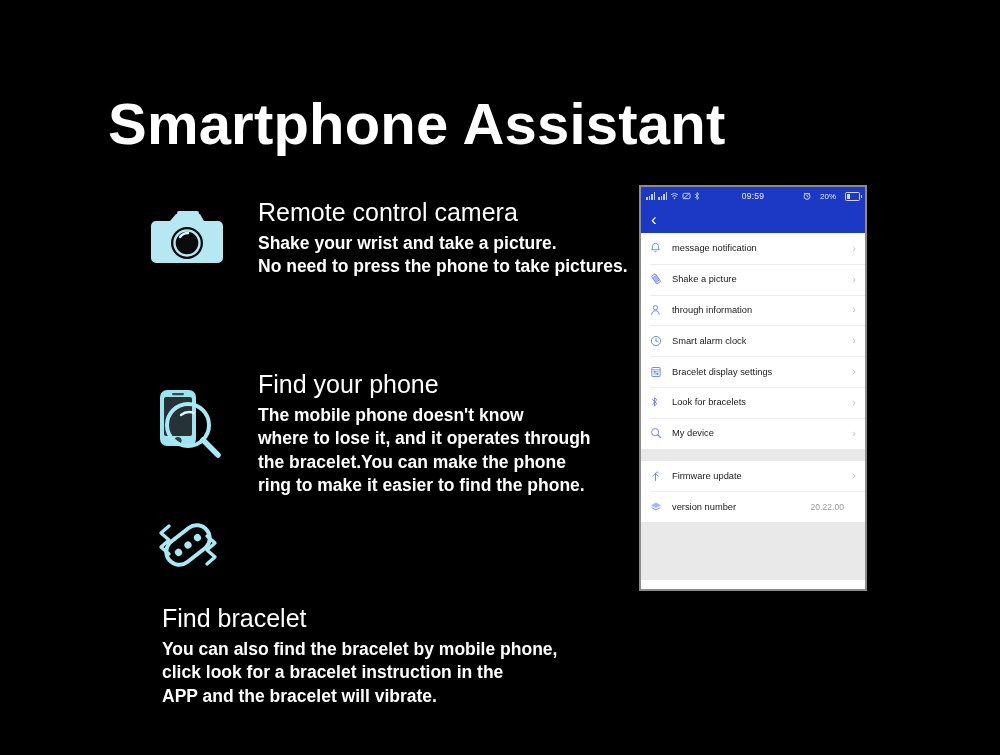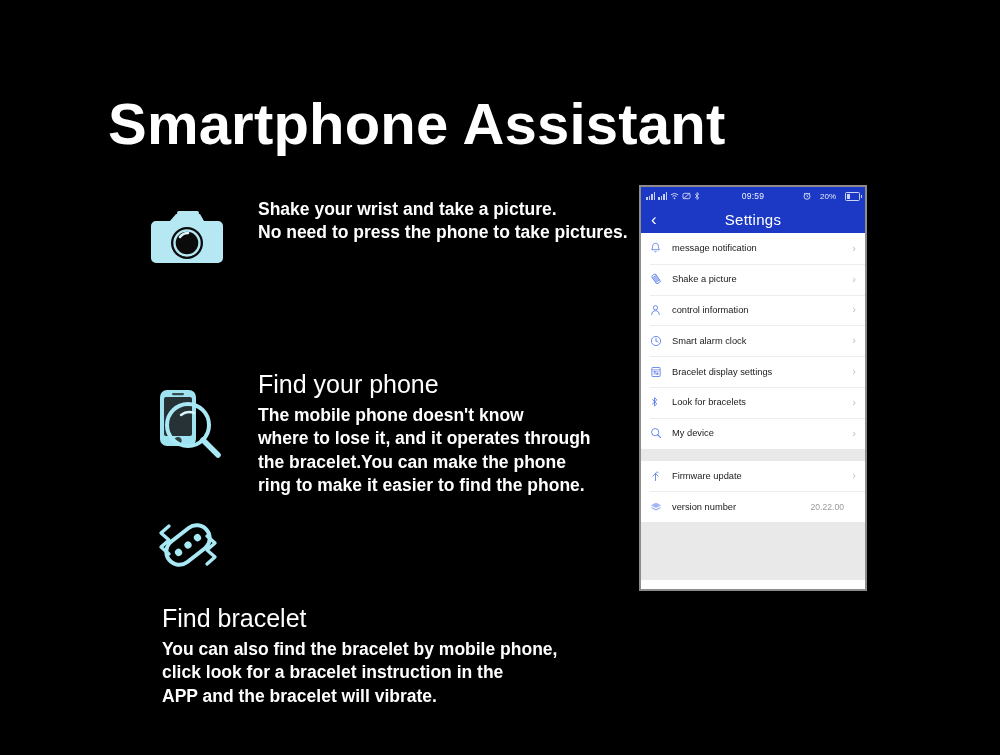--- a/index.html
+++ b/index.html
@@ -234,20 +234,21 @@
   <div class="feature-icon">
     <svg width="78" height="72" viewBox="0 0 78 72" aria-hidden="true">
       <path d="M27 12 h24 l4 7 h14 a5 5 0 0 1 5 5 v32 a5 5 0 0 1 -5 5 h-62 a5 5 0 0 1 -5 -5 v-32 a5 5 0 0 1 5 -5 h14 z" fill="#b5e8f2"></path>
       <circle cx="38" cy="41" r="16" fill="#0b0b0b"></circle>
       <circle cx="38" cy="41" r="12.5" fill="none" stroke="#b5e8f2" stroke-width="2.4"></circle>
       <path d="M31 35 a10 10 0 0 1 8 -4" fill="none" stroke="#dff5fa" stroke-width="2.6" stroke-linecap="round"></path>
       <rect x="28" y="9" width="22" height="4" rx="2" fill="#b5e8f2"></rect>
     </svg>
   </div>
   <div class="feature-text">
+    <h2 class="feature-heading">Remote control camera</h2>
     <p class="feature-body">Shake your wrist and take a picture.
 No need to press the phone to take pictures.</p>
   </div>
 </div>
 
 <div class="feature" id="feature-1">
   <div class="feature-icon">
     <svg width="80" height="80" viewBox="0 0 80 80" aria-hidden="true">
       <rect x="12" y="8" width="36" height="56" rx="7" fill="#9fe3f0"></rect>
       <rect x="16" y="15" width="28" height="39" rx="2" fill="#0b0b0b" opacity="0.82"></rect>
@@ -328,21 +329,20 @@
       </svg>
       <span>20%</span>
       <span class="battery-shell">
           <i></i>
         </span>
     </div>
   </div>
 
   <div id="nav-bar">
     <span id="nav-back">‹</span>
-    <span id="nav-title">Settings</span>
   </div>
 
   <div id="settings-scroll">
 
     <div class="settings-group">
 
       <div class="settings-row">
         <span class="row-icon">
           <svg width="11" height="12" viewBox="0 0 12 13">
             <path d="M6 1.4 C3.9 1.4 2.8 2.9 2.8 4.8 C2.8 7.3 1.9 8.4 1.9 8.4 L10.1 8.4 C10.1 8.4 9.2 7.3 9.2 4.8 C9.2 2.9 8.1 1.4 6 1.4 Z" fill="none" stroke="#5a7de8" stroke-width="0.95" stroke-linejoin="round"></path>
@@ -370,21 +370,21 @@
         <span class="row-chevron">›</span>
       </div>
 
       <div class="settings-row">
         <span class="row-icon">
           <svg width="11" height="12" viewBox="0 0 12 13">
             <circle cx="6" cy="4" r="2.3" fill="none" stroke="#5a7de8" stroke-width="0.95"></circle>
             <path d="M1.9 11.4 C1.9 8.6 3.7 7.3 6 7.3 C8.3 7.3 10.1 8.6 10.1 11.4" fill="none" stroke="#5a7de8" stroke-width="0.95" stroke-linecap="round"></path>
           </svg>
         </span>
-        <span class="row-label">control information</span>
+        <span class="row-label">through information</span>
         <span class="row-value"></span>
         <span class="row-chevron">›</span>
       </div>
 
       <div class="settings-row">
         <span class="row-icon">
           <svg width="12" height="12" viewBox="0 0 13 13">
             <circle cx="6.5" cy="6.5" r="5" fill="none" stroke="#5a7de8" stroke-width="0.95"></circle>
             <line x1="6.5" y1="3.5" x2="6.5" y2="6.5" stroke="#5a7de8" stroke-width="0.9" stroke-linecap="round"></line>
             <line x1="6.5" y1="6.5" x2="8.8" y2="7.6" stroke="#5a7de8" stroke-width="0.9" stroke-linecap="round"></line>

